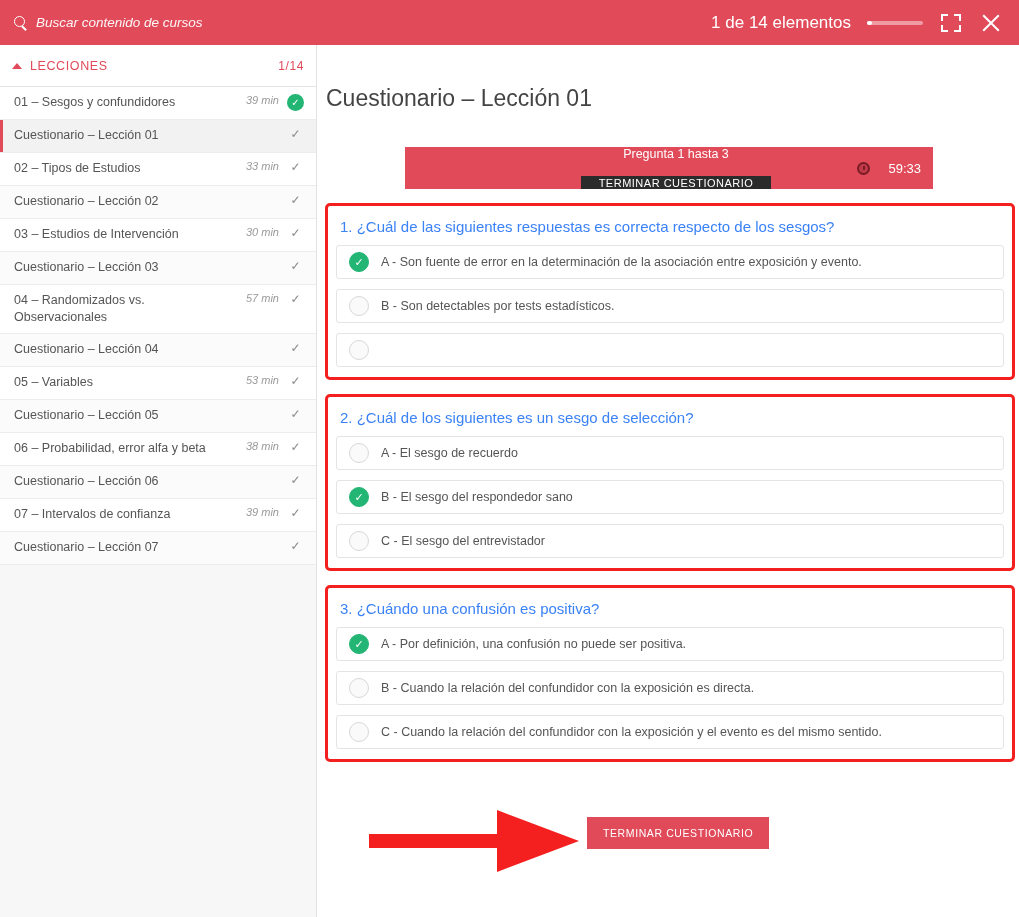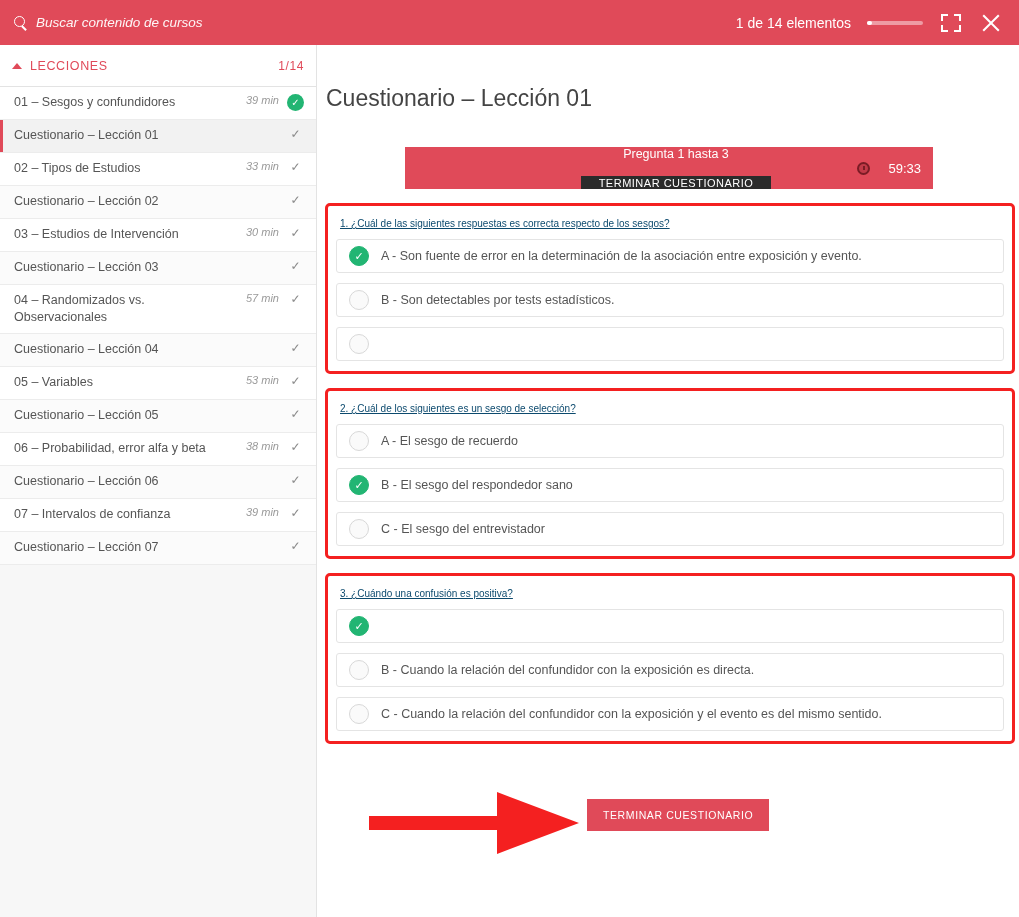--- a/index.html
+++ b/index.html
@@ -39,21 +39,21 @@
     color: #ffffff; font-size: 13.5px; font-style: italic;
     font-family: "Liberation Sans", sans-serif;
     width: 300px;
   }
   .search-input::placeholder { color: #ffffff; opacity: .95; font-style: italic; }
 
   .topbar-right {
     margin-left: auto; display: flex; align-items: center;
     gap: 16px; padding-right: 16px;
   }
-  .progress-label { color: #fff; font-size: 14px; }
+  .progress-label { color: #fff; font-size: 17px; }
   .progress-track {
     width: 56px; height: 4px; background: rgba(255,255,255,.45); border-radius: 2px;
     position: relative;
   }
   .progress-fill {
     position: absolute; left: 0; top: 0; height: 4px; width: 5px;
     background: #ffffff; border-radius: 2px;
   }
   .icon-btn {
     width: 24px; height: 24px; position: relative; cursor: pointer;
@@ -151,21 +151,21 @@
     background: #2b2b2b; color: #fff; border: none;
     height: 42px; padding: 0 18px; font-size: 11px; letter-spacing: .5px;
     cursor: pointer; font-family: "Liberation Sans", sans-serif;
   }
 
   .question-block {
     margin: 14px 0 0 8px; width: 690px;
     border: 3px solid #f42020; border-radius: 5px;
     background: #fff; padding: 10px 8px 8px 8px;
   }
-  .q-text { font-size: 10px; color: #0c4a6e; padding: 2px 4px 10px 4px; text-decoration: underline; }
+  .q-text { font-size: 15px; color: #3b82f6; padding: 2px 4px 10px 4px; }
 
   .answer {
     display: flex; align-items: center; gap: 12px;
     border: 1px solid #e4e4e4; border-radius: 3px;
     height: 34px; padding: 0 12px; margin-bottom: 10px;
     font-size: 12.5px; color: #555; cursor: pointer; background: #fff;
   }
   .answer:last-child { margin-bottom: 2px; }
   .radio {
     width: 20px; height: 20px; border-radius: 50%;
@@ -328,20 +328,21 @@
           </div>
           <div class="answer">
             <span class="radio"></span>
             <span>C - El sesgo del entrevistador</span>
           </div>
         </div>
         <div class="question-block">
           <div class="q-text">3. ¿Cuándo una confusión es positiva?</div>
           <div class="answer">
             <span class="radio selected">✓</span>
+            <span>A - Por definición, una confusión no puede ser positiva.</span>
           </div>
           <div class="answer">
             <span class="radio"></span>
             <span>B - Cuando la relación del confundidor con la exposición es directa.</span>
           </div>
           <div class="answer">
             <span class="radio"></span>
             <span>C - Cuando la relación del confundidor con la exposición y el evento es del mismo sentido.</span>
           </div>
         </div>

